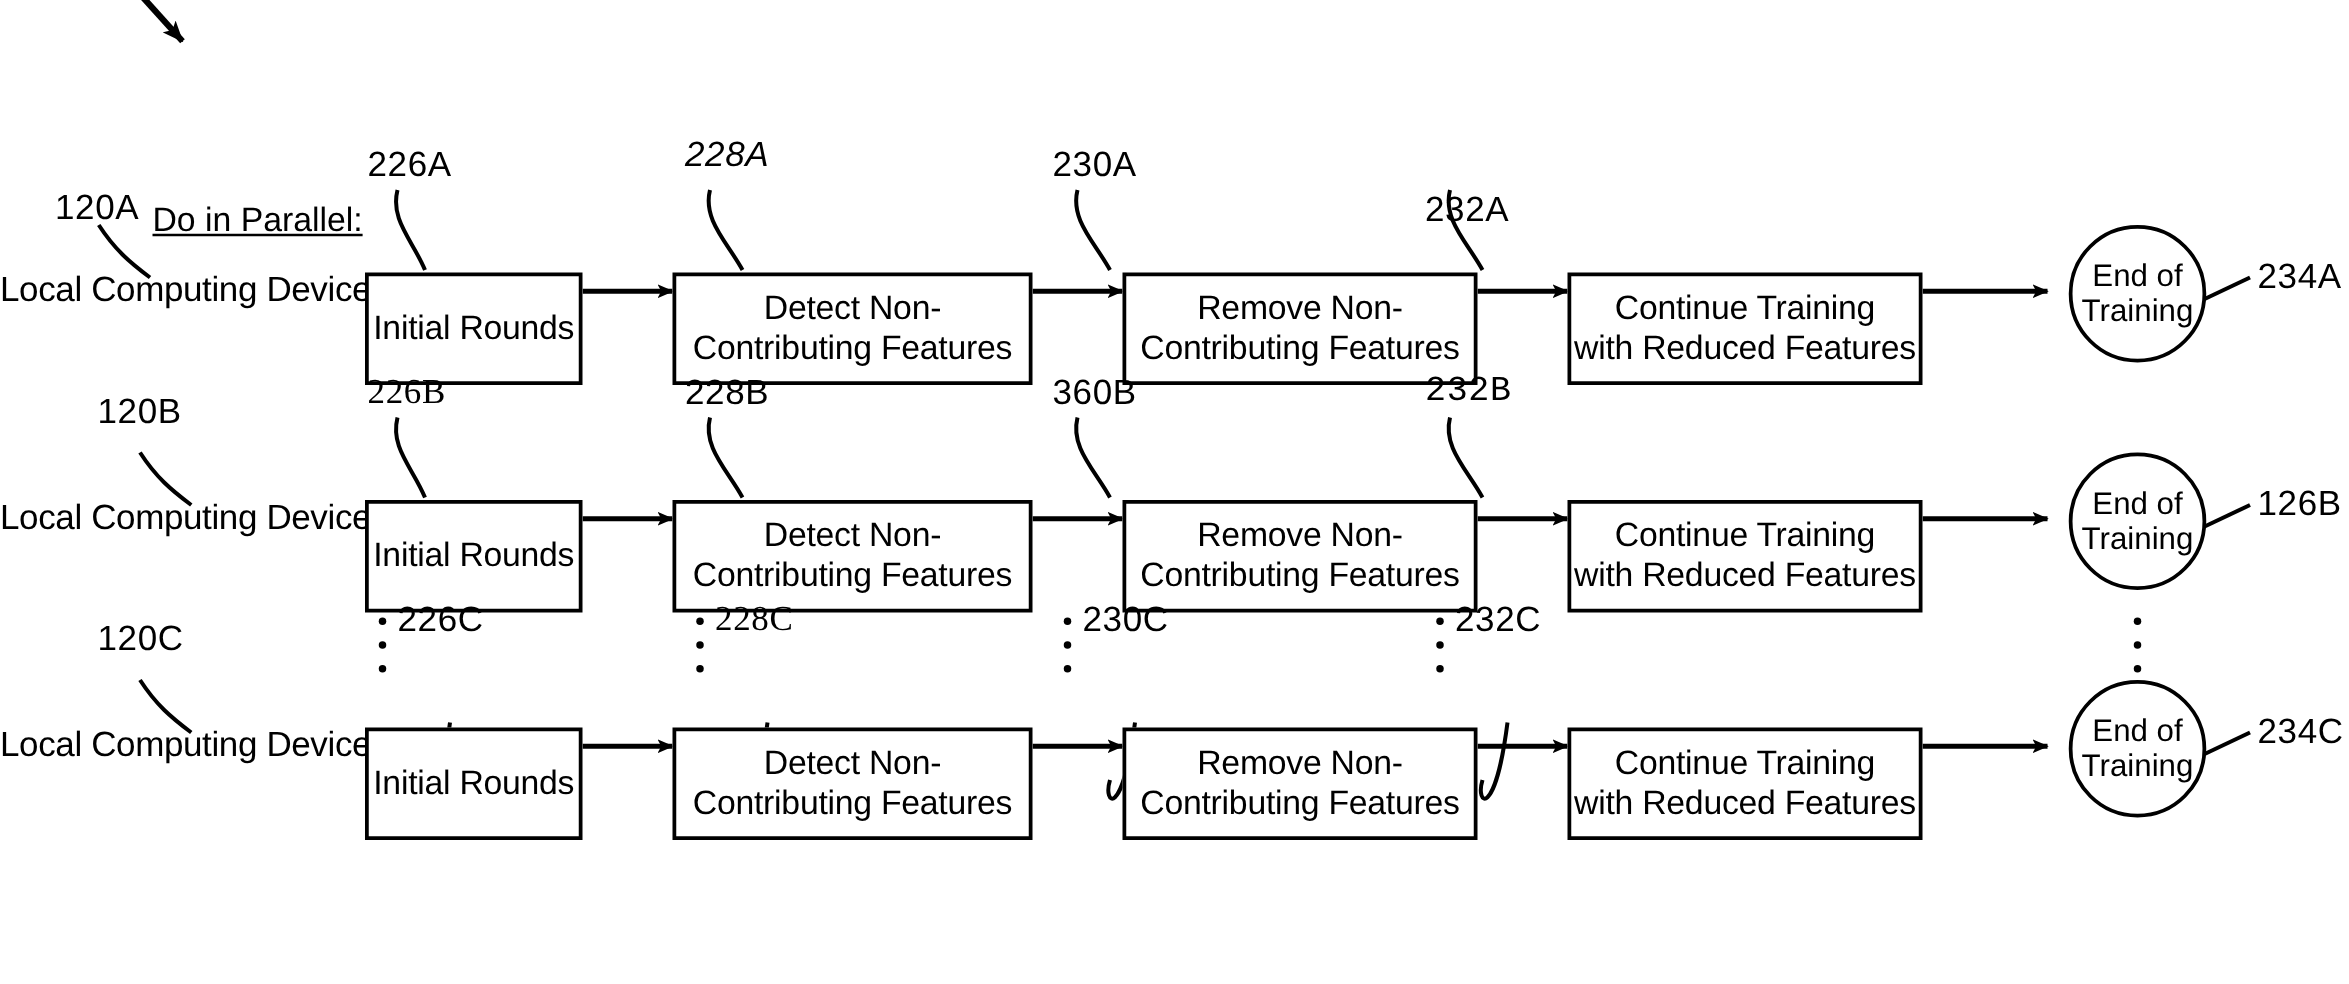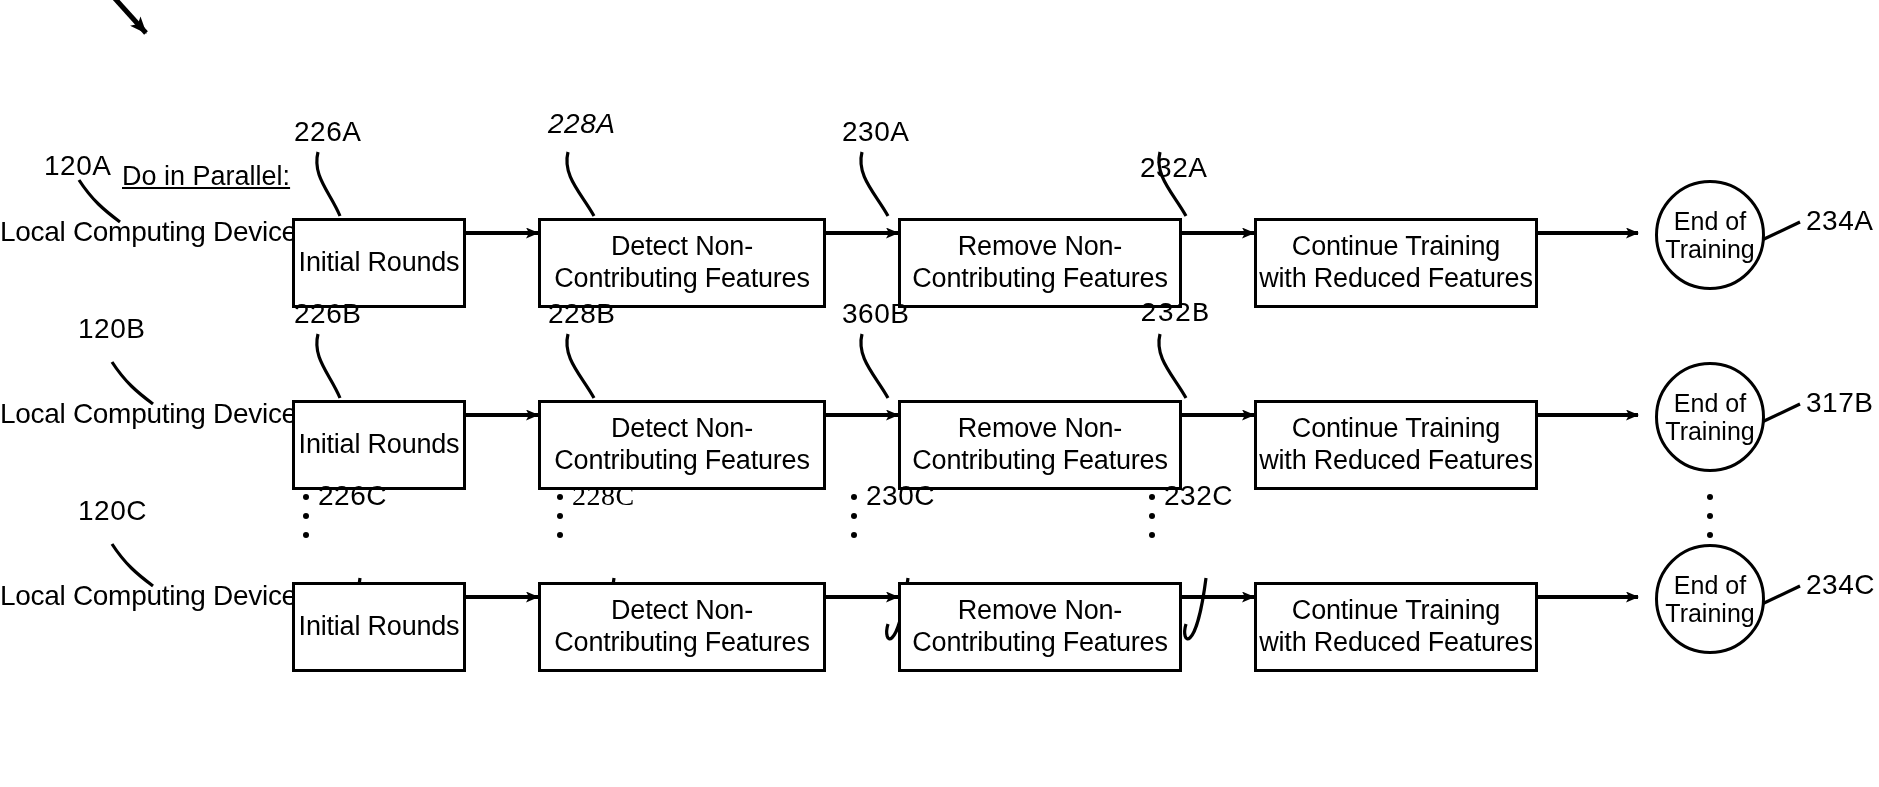--- a/index.html
+++ b/index.html
@@ -164,37 +164,37 @@
   <div class="ref" style="left:1140px;top:116px;margin-top:36px;">232A</div>
 
   <div class="circ" style="left:1655px;top:180px;width:110px;height:110px;">End of
 Training</div>
   <div class="ref" style="left:1806px;top:205px;">234A</div>
 
   <div class="devlabel" style="left:0px;top:398px;">Local Computing Device 2</div>
   <div class="ref" style="left:78px;top:313px;">120B</div>
 
   <div class="pbox" style="left:292px;top:400px;width:174px;height:90px;">Initial Rounds</div>
-  <div class="ref" style="left:294px;top:298px;">226B</div>
+  <div class="ref" style="left:294px;top:298px;font-family:Liberation Serif, serif;">226B</div>
 
   <div class="pbox" style="left:538px;top:400px;width:288px;height:90px;">Detect Non-
 Contributing Features</div>
   <div class="ref" style="left:548px;top:298px;">228B</div>
 
   <div class="pbox" style="left:898px;top:400px;width:284px;height:90px;">Remove Non-
 Contributing Features</div>
   <div class="ref" style="left:842px;top:298px;">360B</div>
 
   <div class="pbox" style="left:1254px;top:400px;width:284px;height:90px;">Continue Training
 with Reduced Features</div>
   <div class="ref" style="left:1140px;top:298px;font-family:Liberation Mono, monospace;">232B</div>
 
   <div class="circ" style="left:1655px;top:362px;width:110px;height:110px;">End of
 Training</div>
-  <div class="ref" style="left:1806px;top:387px;">317B</div>
+  <div class="ref" style="left:1806px;top:387px;">126B</div>
 
   <div class="devlabel" style="left:0px;top:580px;">Local Computing Device N</div>
   <div class="ref" style="left:78px;top:495px;">120C</div>
 
   <div class="pbox" style="left:292px;top:582px;width:174px;height:90px;">Initial Rounds</div>
   <div class="ref" style="left:318px;top:480px;">226C</div>
 
   <div class="pbox" style="left:538px;top:582px;width:288px;height:90px;">Detect Non-
 Contributing Features</div>
   <div class="ref" style="left:572px;top:480px;font-family:Liberation Serif, serif;">228C</div>

